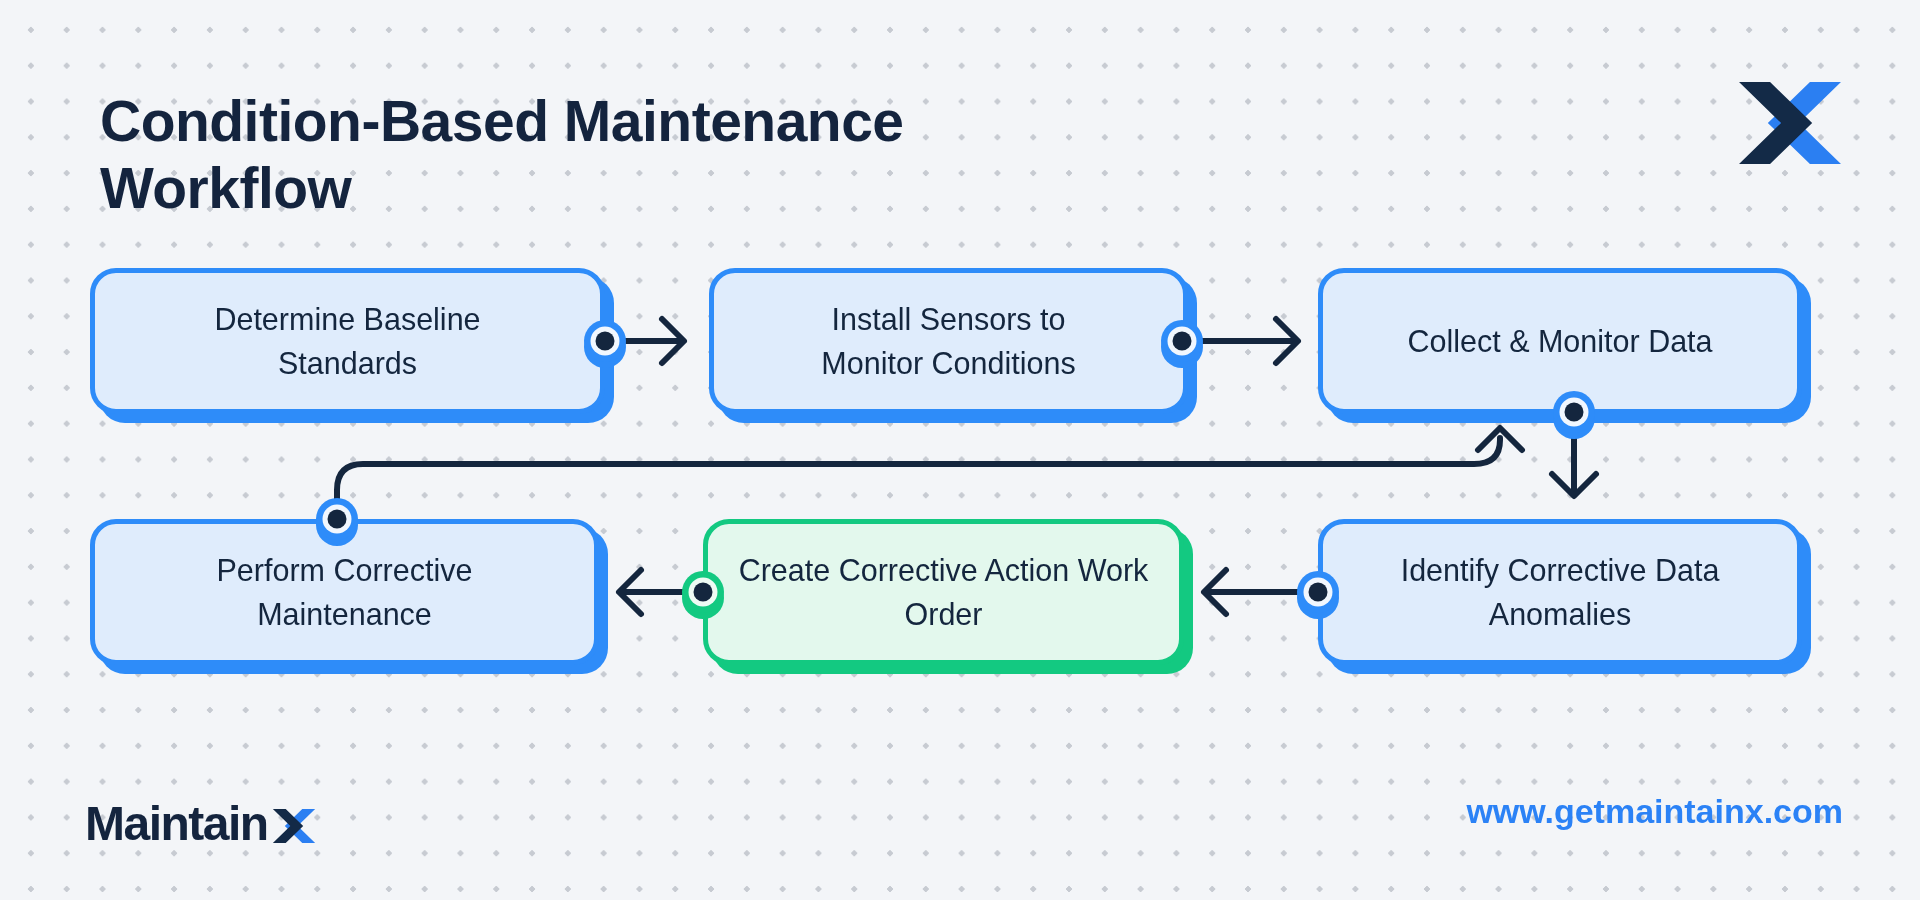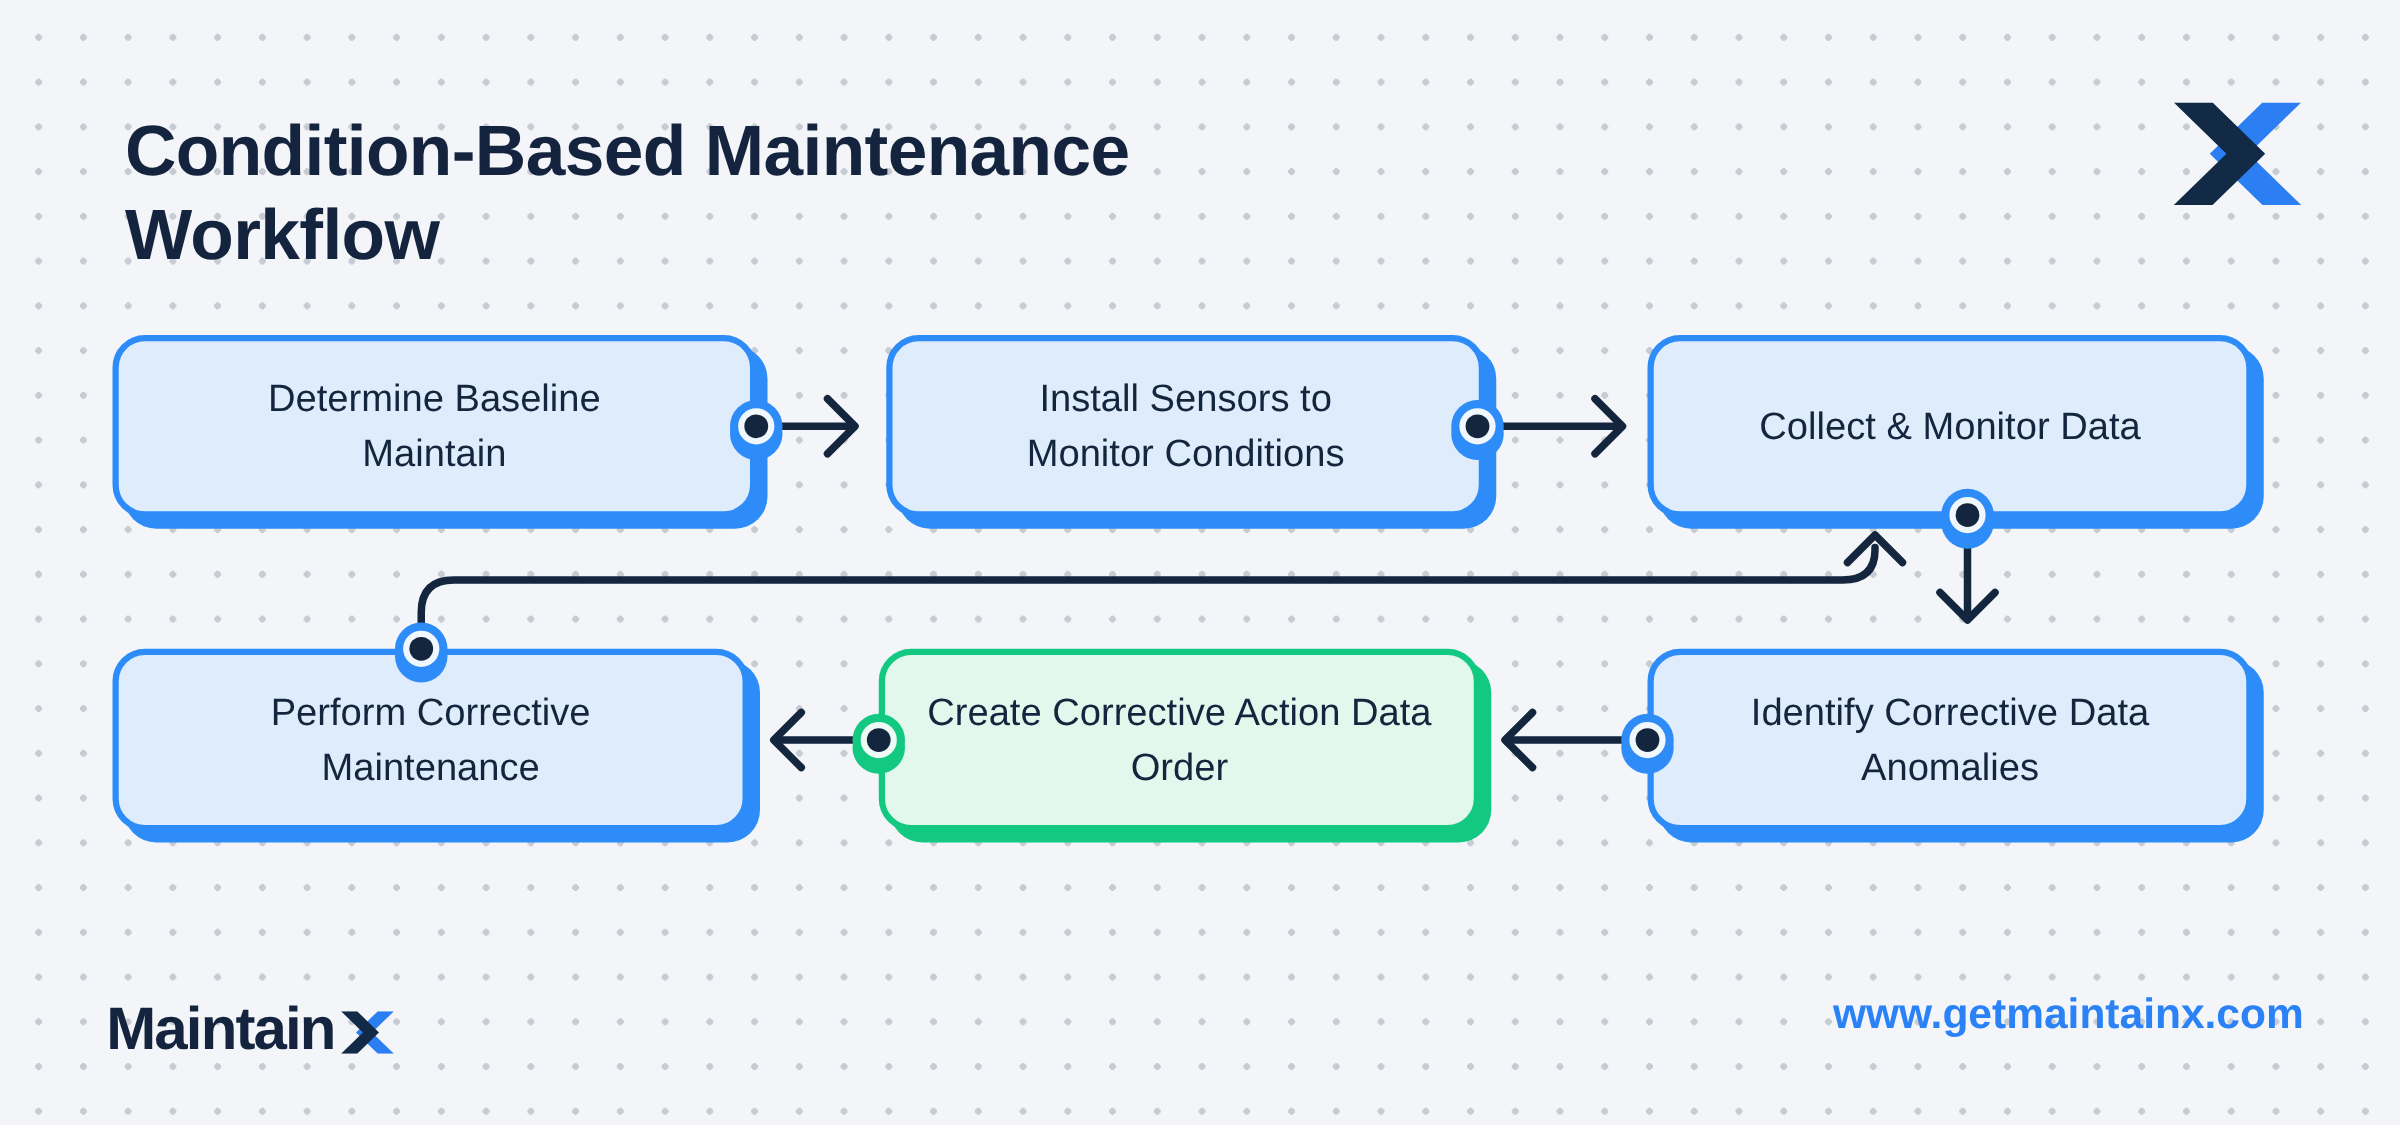--- a/index.html
+++ b/index.html
@@ -81,33 +81,33 @@
 <div class="canvas">
 
   <h1 class="page-title">Condition-Based Maintenance Workflow</h1>
 
   <svg class="corner-logo" viewBox="0 0 100 74" aria-hidden="true">
     <polygon points="68,0 96,0 58,37 96,74 68,74 30,37" fill="#2b7ff2"></polygon>
     <polygon points="32,0 4,0 42,37 4,74 32,74 70,37" fill="#132a47"></polygon>
   </svg>
 
   <div id="node-1" class="node blue">
-    <span class="lbl">Determine Baseline Maintain</span>
+    <span class="lbl">Determine Baseline Standards</span>
   </div>
   <div id="node-2" class="node blue">
     <span class="lbl">Install Sensors to Monitor Conditions</span>
   </div>
   <div id="node-3" class="node blue">
     <span class="lbl">Collect &amp; Monitor Data</span>
   </div>
   <div id="node-4" class="node blue">
     <span class="lbl">Identify Corrective Data Anomalies</span>
   </div>
   <div id="node-5" class="node green">
-    <span class="lbl">Create Corrective Action Data Order</span>
+    <span class="lbl">Create Corrective Action Work Order</span>
   </div>
   <div id="node-6" class="node blue">
     <span class="lbl">Perform Corrective Maintenance</span>
   </div>
 
   <svg class="flow-layer" width="1920" height="900" viewBox="0 0 1920 900" aria-hidden="true">
     <g fill="none" stroke="#14263e" stroke-width="6" stroke-linecap="round" stroke-linejoin="round">
 
       <g>
         <line x1="605" y1="341" x2="678" y2="341"></line>

